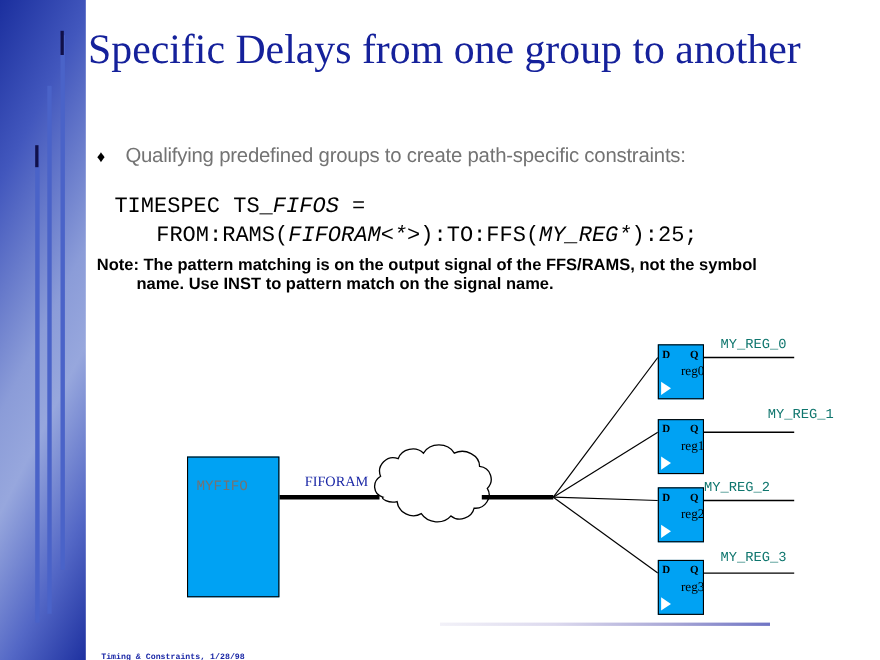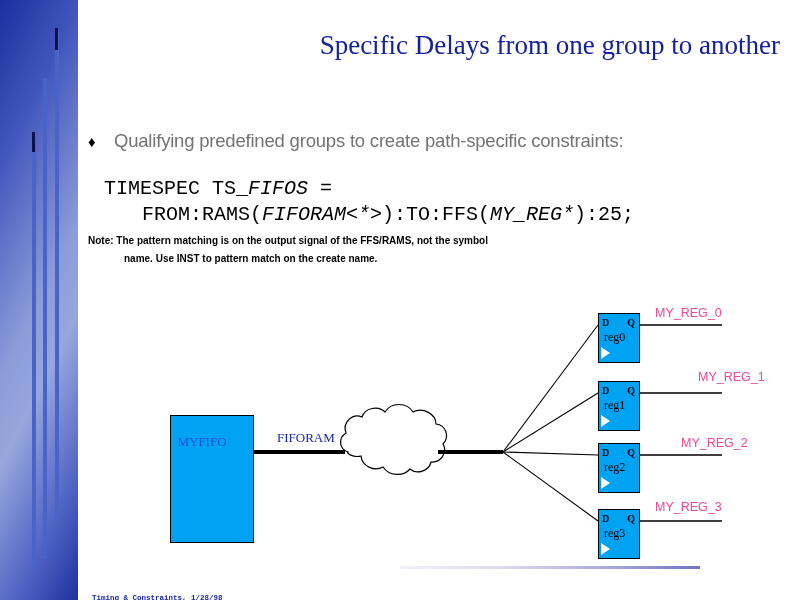--- a/index.html
+++ b/index.html
@@ -13,23 +13,23 @@
   #sidebar{
     position:absolute;left:0;top:0;width:78px;height:600px;
     background:linear-gradient(117deg,#1b2f9e 0%,#4257bd 22%,#8b9cd8 50%,#97a7dd 62%,#5468c6 82%,#1e31a0 100%);
   }
   .vline{position:absolute;width:4px;background:#4a63c8;}
   .vcap{position:absolute;width:3px;background:#10104a;}
 
   
   #title{
     position:absolute;left:80px;top:22px;width:700px;
-    text-align:right;color:#15219b;
+    text-align:left;color:#15219b;
     font-family:"Liberation Serif", serif;
-    font-size:27px;line-height:46px;font-weight:400;
+    font-size:38px;line-height:46px;font-weight:400;
   }
 
   
   #bullet-row{
     position:absolute;left:88px;top:130px;width:690px;
     display:flex;align-items:baseline;
   }
   #bullet-mark{
     color:#000;font-family:"Liberation Serif", serif;font-size:15px;
     width:26px;flex:0 0 26px;text-align:left;
@@ -44,55 +44,55 @@
     position:absolute;left:104px;top:176px;width:700px;
     font-family:"Liberation Mono", monospace;
     font-size:20px;line-height:26px;color:#000;white-space:pre;
   }
   #code .ital{font-style:italic;}
   #code-line2{padding-left:38px;}
 
   
   #note{
     position:absolute;left:88px;top:232px;width:680px;
-    font-size:10px;line-height:18px;color:#000;font-weight:bold;
+    font-size:15px;line-height:18px;color:#000;font-weight:bold;
     font-family:"Liberation Sans", sans-serif;
   }
   #note-line2{padding-left:36px;}
 
   
   #diagram{position:absolute;left:0;top:0;width:800px;height:600px;pointer-events:none;}
 
   .blk{
     position:absolute;background:#00a2f3;border:1px solid #000;box-sizing:border-box;
   }
   #myfifo{left:170px;top:415px;width:84px;height:128px;}
   #myfifo-label{
     position:absolute;left:170px;top:434px;width:64px;text-align:center;
-    font-family:Liberation Serif, serif;font-size:13px;color:#1d4ed8;
+    font-family:Liberation Mono, monospace;font-size:13px;color:#737373;
   }
   #fiforam-label{
     position:absolute;left:277px;top:430px;
     font-family:"Liberation Serif", serif;font-size:13px;color:#1a27a6;
   }
 
   .ff{position:absolute;width:42px;height:50px;background:#00a2f3;border:1px solid #000;box-sizing:border-box;}
   .ff .d{position:absolute;left:3px;top:3px;font-size:10px;font-weight:bold;
          font-family:"Liberation Serif", serif;color:#000;}
   .ff .q{position:absolute;right:4px;top:3px;font-size:10px;font-weight:bold;
          font-family:"Liberation Serif", serif;color:#000;}
-  .ff .nm{position:absolute;left:5px;top:16px;font-size:12px;
+  .ff .nm{position:absolute;left:20px;top:16px;font-size:12px;
           font-family:"Liberation Serif", serif;color:#000;}
   .ff .clk{position:absolute;left:2px;bottom:3px;width:0;height:0;
            border-left:9px solid #fff;border-top:6px solid transparent;border-bottom:6px solid transparent;}
   .ff .clk::after{content:"";position:absolute;left:-9px;top:-6px;width:0;height:0;
            border-left:9px solid transparent;border-top:6px solid transparent;border-bottom:6px solid transparent;}
 
   .reglabel{
-    position:absolute;font-family:Liberation Sans, sans-serif;font-size:12.5px;color:#ec4899;
+    position:absolute;font-family:Liberation Mono, monospace;font-size:12.5px;color:#0f766e;
     white-space:nowrap;
   }
 
   
   #footer{
     position:absolute;left:92px;top:572px;
     font-size:7.5px;line-height:10px;color:#1a27a6;font-weight:bold;
     font-family:Liberation Mono, monospace;
     margin-top:21px;
   }
@@ -119,21 +119,21 @@
   <div id="bullet-row">
     <span id="bullet-mark">♦</span>
     <span id="bullet-text">Qualifying predefined groups to create path-specific constraints:</span>
   </div>
 
   <div id="code"><span><span>TIMESPEC TS_</span><span class="ital">FIFOS</span><span> =</span></span>
 <span id="code-line2"><span>FROM:RAMS(</span><span class="ital">FIFORAM&lt;*&gt;</span><span>):TO:FFS(</span><span class="ital">MY_REG*</span><span>):25;</span></span></div>
 
   <div id="note">
     <div>Note: The pattern matching is on the output signal of the FFS/RAMS, not the symbol</div>
-    <div id="note-line2">name.  Use INST to pattern  match on the create name.</div>
+    <div id="note-line2">name.  Use INST to pattern  match on the signal name.</div>
   </div>
 
   <svg id="diagram" viewBox="0 0 800 600">
 
     <line x1="254" y1="452" x2="345" y2="452" stroke="#000" stroke-width="4"></line>
 
     <path fill="#ffffff" stroke="#000" stroke-width="1.2" d="M348 452
          c-9,-3 -10,-14 -2,-19
          c-4,-10 6,-20 16,-16
          c3,-9 16,-12 23,-5
@@ -178,21 +178,21 @@
     <span class="clk"></span>
   </div>
   <div class="reglabel" style="left:655px;top:370px;margin-left:43px;">MY_REG_1</div>
 
   <div class="ff" style="left:598px;top:443px;">
     <span class="d">D</span>
     <span class="q">Q</span>
     <span class="nm">reg2</span>
     <span class="clk"></span>
   </div>
-  <div class="reglabel" style="left:681px;top:436px;">MY_REG_2</div>
+  <div class="reglabel" style="left:640px;top:436px;">MY_REG_2</div>
 
   <div class="ff" style="left:598px;top:509px;">
     <span class="d">D</span>
     <span class="q">Q</span>
     <span class="nm">reg3</span>
     <span class="clk"></span>
   </div>
   <div class="reglabel" style="left:655px;top:500px;text-align:center;">MY_REG_3</div>
 
   <div id="footrule"></div>

